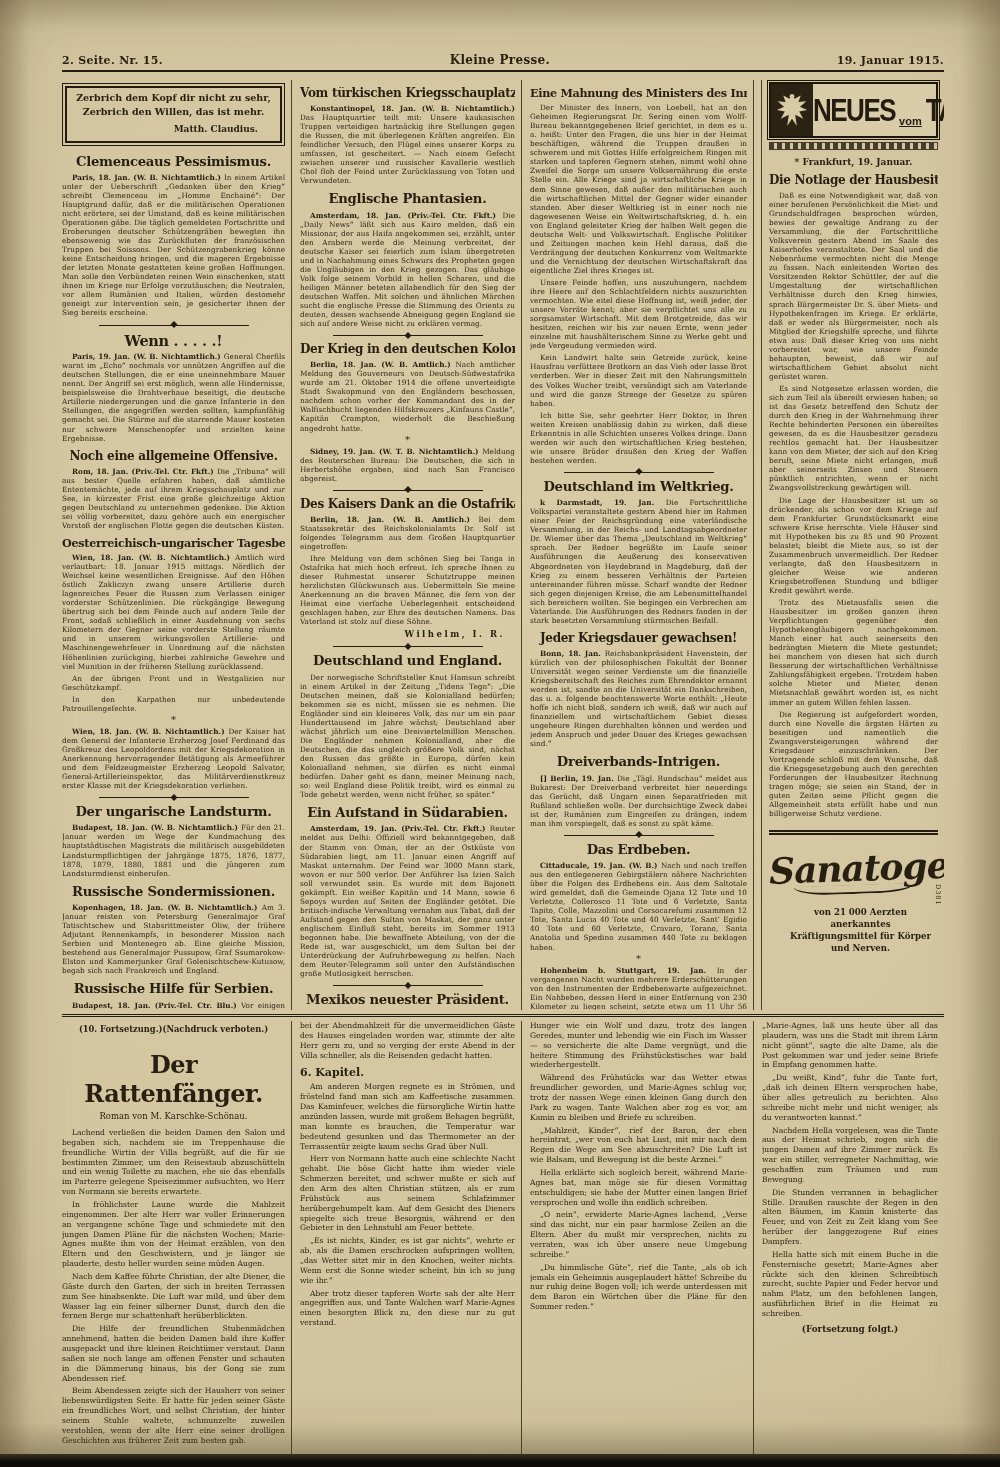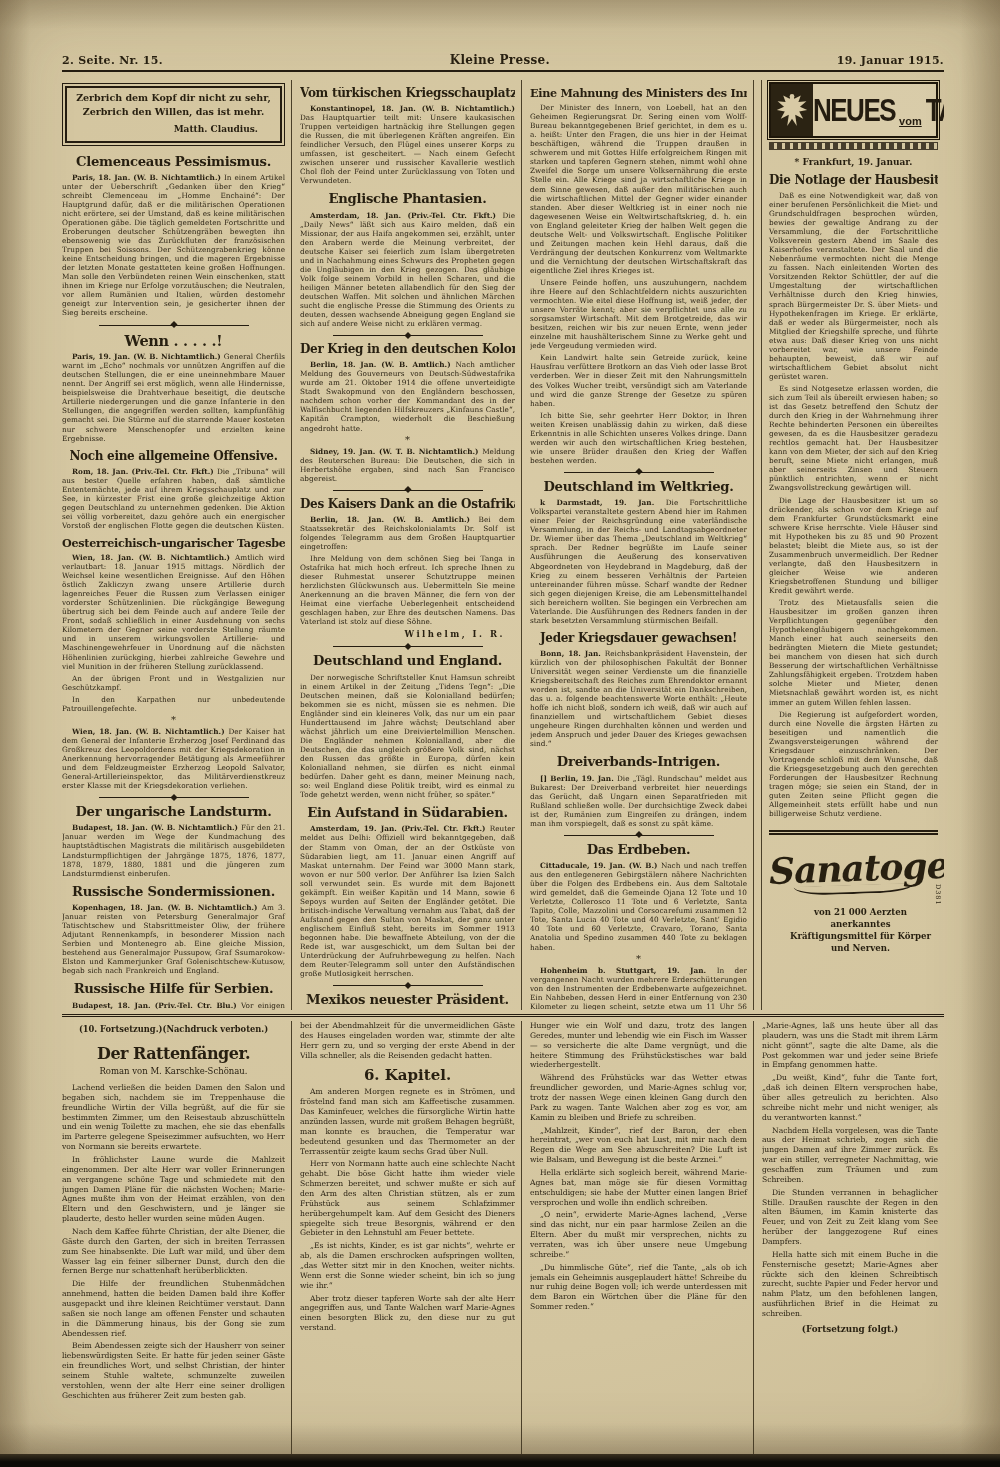--- a/index.html
+++ b/index.html
@@ -55,24 +55,24 @@
     background:repeating-linear-gradient(90deg,#241c10 0 5px,transparent 5px 8px);opacity:.8;}
   .city-dateline{text-align:center;font-size:9px;font-weight:bold;margin:7px 0 3px;}
   .ad{position:relative;margin-top:12px;padding:6px 0 4px;border-top:5px double #241c10;}
   .ad-brand{font-style:italic;font-weight:bold;font-size:36px;text-align:center;letter-spacing:-1px;
     transform:rotate(-2deg);margin:6px 0 0;}
   .ad-brand::after{content:"";display:block;width:72%;height:7px;margin:-4px auto 0;
     border-bottom:2px solid #241c10;border-radius:0 0 50% 50% / 0 0 14px 14px;}
   .ad-text{font-size:8.6px;font-weight:bold;text-align:center;line-height:1.4;margin:12px 6px 0 20px;}
   .ad-code{position:absolute;right:-4px;top:40%;writing-mode:vertical-rl;font-size:6.5px;letter-spacing:1px;}
   .feu-marks{display:flex;justify-content:center;font-size:8.3px;font-weight:bold;margin:3px 0 2px;}
-  .feu-title{font-size:16px;font-weight:bold;text-align:center;margin:10px 0 3px;letter-spacing:-.5px;}
+  .feu-title{font-size:24px;font-weight:bold;text-align:center;margin:16px 0 3px;letter-spacing:-.5px;}
   .feu-sub{font-size:8.5px;text-align:center;margin-bottom:7px;}
   .feu-body{font-size:7.6px;line-height:1.3;}
-  .chapter{text-align:center;font-weight:bold;font-size:15px;margin:6px 0 3px;}
+  .chapter{text-align:left;font-weight:bold;font-size:11px;margin:6px 0 3px;}
   .feu-end{text-align:center;font-weight:bold;font-size:8.8px;margin-top:5px;}
 </style>
 </head>
 <body>
 
 <div class="page">
 
   <header class="pg-header">
     <span>2. Seite.   Nr. 15.</span>
     <span class="ctr">Kleine Presse.</span>
@@ -209,21 +209,21 @@
         <p class="body feu-body noindent">Hunger wie ein Wolf und dazu, trotz des langen Geredes, munter und lebendig wie ein Fisch im Wasser — so versicherte die alte Dame vergnügt, und die heitere Stimmung des Frühstückstisches war bald wiederhergestellt.</p>
         <p class="body feu-body">Während des Frühstücks war das Wetter etwas freundlicher geworden, und Marie-Agnes schlug vor, trotz der nassen Wege einen kleinen Gang durch den Park zu wagen. Tante Walchen aber zog es vor, am Kamin zu bleiben und Briefe zu schreiben.</p>
         <p class="body feu-body">„Mahlzeit, Kinder“, rief der Baron, der eben hereintrat, „wer von euch hat Lust, mit mir nach dem Regen die Wege am See abzuschreiten? Die Luft ist wie Balsam, und Bewegung ist die beste Arznei.“</p>
         <p class="body feu-body">Hella erklärte sich sogleich bereit, während Marie-Agnes bat, man möge sie für diesen Vormittag entschuldigen; sie habe der Mutter einen langen Brief versprochen und wolle ihn endlich schreiben.</p>
         <p class="body feu-body">„O nein“, erwiderte Marie-Agnes lachend, „Verse sind das nicht, nur ein paar harmlose Zeilen an die Eltern. Aber du mußt mir versprechen, nichts zu verraten, was ich über unsere neue Umgebung schreibe.“</p>
         <p class="body feu-body">„Du himmlische Güte“, rief die Tante, „als ob ich jemals ein Geheimnis ausgeplaudert hätte! Schreibe du nur ruhig deine Bogen voll; ich werde unterdessen mit dem Baron ein Wörtchen über die Pläne für den Sommer reden.“</p>
       </div>
     <div class="fcol">
         <p class="body feu-body noindent">„Marie-Agnes, laß uns heute über all das plaudern, was uns die Stadt mit ihrem Lärm nicht gönnt“, sagte die alte Dame, als die Post gekommen war und jeder seine Briefe in Empfang genommen hatte.</p>
         <p class="body feu-body">„Du weißt, Kind“, fuhr die Tante fort, „daß ich deinen Eltern versprochen habe, über alles getreulich zu berichten. Also schreibe nicht mehr und nicht weniger, als du verantworten kannst.“</p>
-        <p class="body feu-body">Nachdem Hella vorgelesen, was die Tante aus der Heimat schrieb, zogen sich die jungen Damen auf ihre Zimmer zurück. Es war ein stiller, verregneter Nachmittag, wie geschaffen zum Träumen und zum Schreiben.</p>
+        <p class="body feu-body">Nachdem Hella vorgelesen, was die Tante aus der Heimat schrieb, zogen sich die jungen Damen auf ihre Zimmer zurück. Es war ein stiller, verregneter Nachmittag, wie geschaffen zum Träumen und zum Bewegung.</p>
         <p class="body feu-body">Die Stunden verrannen in behaglicher Stille. Draußen rauschte der Regen in den alten Bäumen, im Kamin knisterte das Feuer, und von Zeit zu Zeit klang vom See herüber der langgezogene Ruf eines Dampfers.</p>
         <p class="body feu-body">Hella hatte sich mit einem Buche in die Fensternische gesetzt; Marie-Agnes aber rückte sich den kleinen Schreibtisch zurecht, suchte Papier und Feder hervor und nahm Platz, um den befohlenen langen, ausführlichen Brief in die Heimat zu schreiben.</p>
         <div class="feu-end">(Fortsetzung folgt.)</div>
       </div>
   </section>
 
   <div class="bottom-edge"></div>
 </div>
 
 </body></html>

